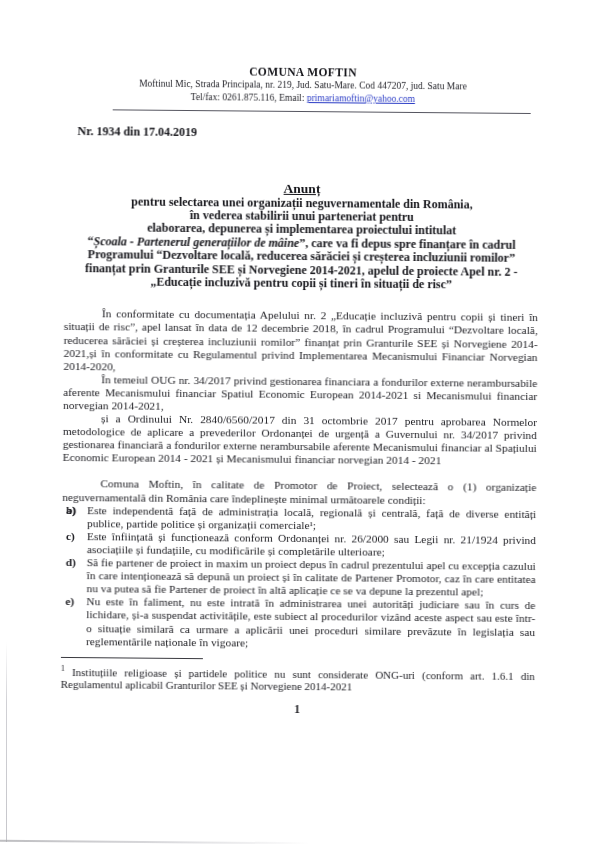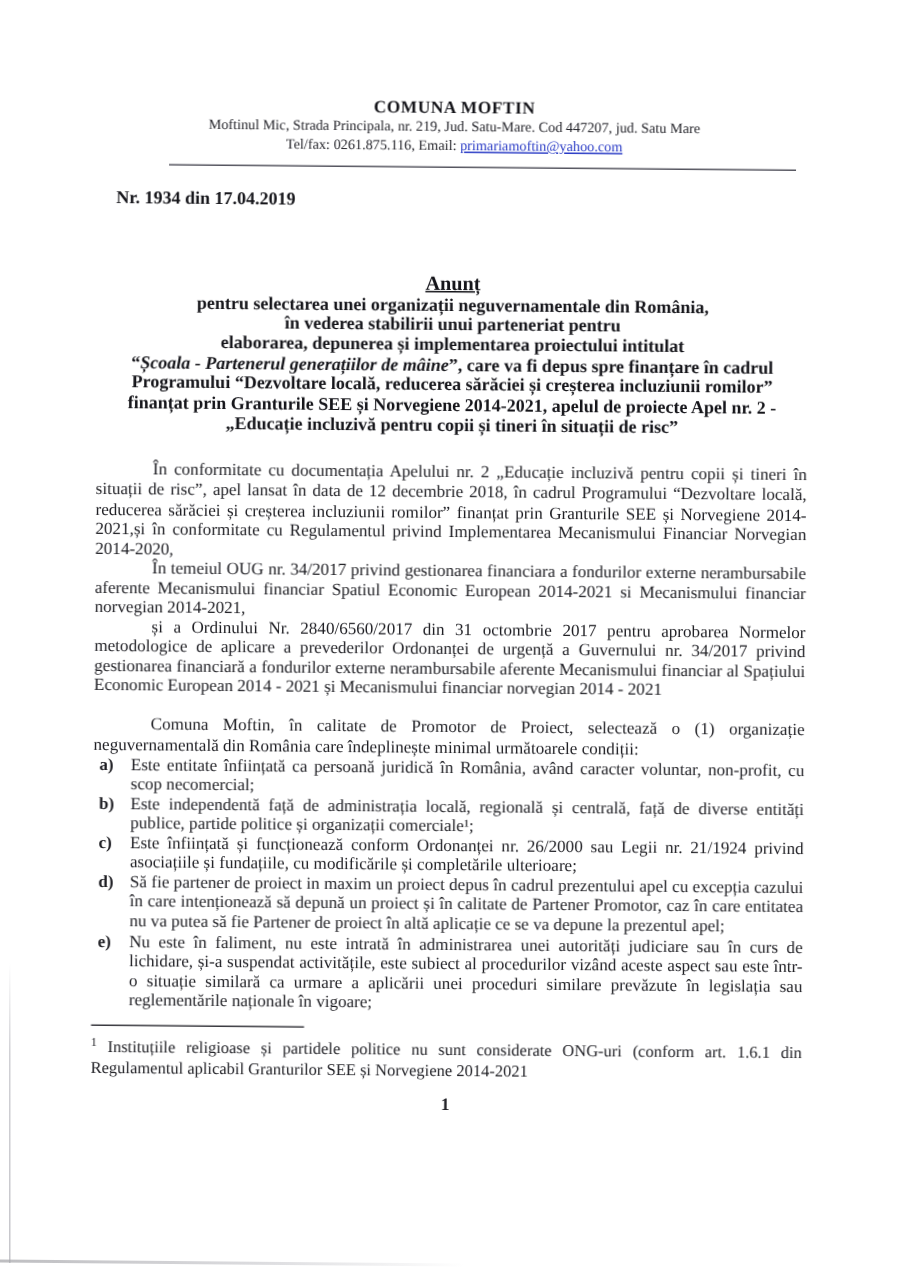--- a/index.html
+++ b/index.html
@@ -84,21 +84,20 @@
 
     <div class="body-text">
       <p class="para">În conformitate cu documentația Apelului nr. 2 „Educație incluzivă pentru copii și tineri în situații de risc”, apel lansat în data de 12 decembrie 2018, în cadrul Programului “Dezvoltare locală, reducerea sărăciei și creșterea incluziunii romilor” finanțat prin Granturile SEE și Norvegiene 2014-2021,și în conformitate cu Regulamentul privind Implementarea Mecanismului Financiar Norvegian 2014-2020,</p>
       <p class="para">În temeiul OUG nr. 34/2017 privind gestionarea financiara a fondurilor externe nerambursabile aferente Mecanismului financiar Spatiul Economic European 2014-2021 si Mecanismului financiar norvegian 2014-2021,</p>
       <p class="para">și a Ordinului Nr. 2840/6560/2017 din 31 octombrie 2017 pentru aprobarea Normelor metodologice de aplicare a prevederilor Ordonanței de urgență a Guvernului nr. 34/2017 privind gestionarea financiară a fondurilor externe nerambursabile aferente Mecanismului financiar al Spațiului Economic European 2014 - 2021 și Mecanismului financiar norvegian 2014 - 2021</p>
       <p class="para para-gap">Comuna Moftin, în calitate de Promotor de Proiect, selectează o (1) organizație neguvernamentală din România care îndeplinește minimal următoarele condiții:</p>
 
       <div>
         <div class="cond">
           <span class="cond-letter">a)</span>
-          <span>Este entitate înființată ca persoană juridică în România, având caracter voluntar, non-profit, cu scop necomercial;</span>
         </div>
         <div class="cond">
           <span class="cond-letter">b)</span>
           <span>Este independentă față de administrația locală, regională și centrală, față de diverse entități publice, partide politice și organizații comerciale¹;</span>
         </div>
         <div class="cond">
           <span class="cond-letter">c)</span>
           <span>Este înființată și funcționează conform Ordonanței nr. 26/2000 sau Legii nr. 21/1924 privind asociațiile și fundațiile, cu modificările și completările ulterioare;</span>
         </div>
         <div class="cond">

